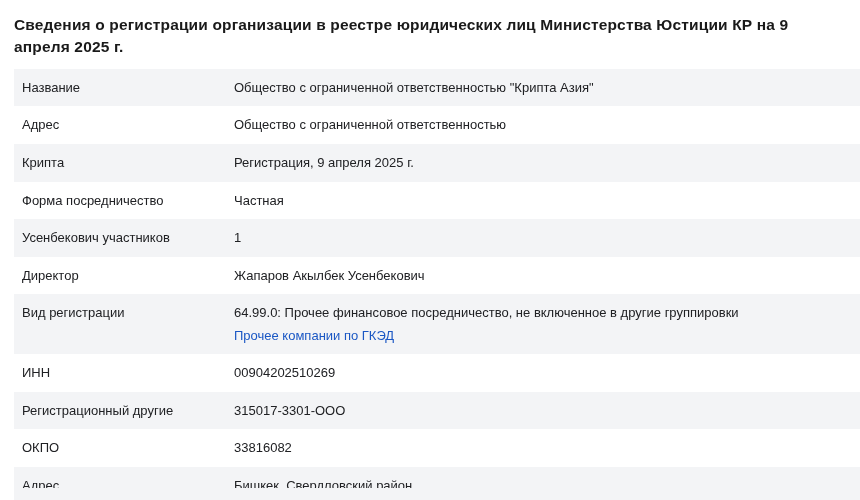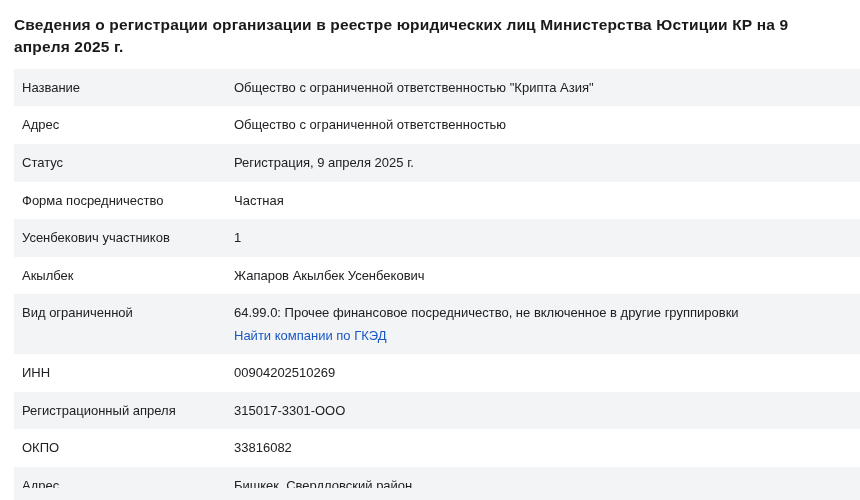--- a/index.html
+++ b/index.html
@@ -86,48 +86,48 @@
     <tbody>
       <tr class="row-alt">
         <td class="label-cell">Название</td>
         <td class="value-cell">Общество с ограниченной ответственностью "Крипта Азия"</td>
       </tr>
       <tr class="row-plain">
         <td class="label-cell">Адрес</td>
         <td class="value-cell">Общество с ограниченной ответственностью</td>
       </tr>
       <tr class="row-alt">
-        <td class="label-cell">Статус</td>
+        <td class="label-cell">Крипта</td>
         <td class="value-cell">Регистрация, 9 апреля 2025 г.</td>
       </tr>
       <tr class="row-plain">
         <td class="label-cell">Форма посредничество</td>
         <td class="value-cell">Частная</td>
       </tr>
       <tr class="row-alt">
         <td class="label-cell">Усенбекович участников</td>
         <td class="value-cell">1</td>
       </tr>
       <tr class="row-plain">
-        <td class="label-cell">Акылбек</td>
+        <td class="label-cell">Директор</td>
         <td class="value-cell">Жапаров Акылбек Усенбекович</td>
       </tr>
       <tr class="row-alt">
-        <td class="label-cell">Вид ограниченной</td>
+        <td class="label-cell">Вид регистрации</td>
         <td class="value-cell">
           <span class="value-line">64.99.0: Прочее финансовое посредничество, не включенное в другие группировки</span>
-          <a class="link">Найти компании по ГКЭД</a>
+          <a class="link">Прочее компании по ГКЭД</a>
         </td>
       </tr>
       <tr class="row-plain">
         <td class="label-cell">ИНН</td>
         <td class="value-cell">00904202510269</td>
       </tr>
       <tr class="row-alt">
-        <td class="label-cell">Регистрационный апреля</td>
+        <td class="label-cell">Регистрационный другие</td>
         <td class="value-cell">315017-3301-ООО</td>
       </tr>
       <tr class="row-plain">
         <td class="label-cell">ОКПО</td>
         <td class="value-cell">33816082</td>
       </tr>
       <tr class="row-alt">
         <td class="label-cell">Адрес</td>
         <td class="value-cell">
           <span class="value-line">Бишкек, Свердловский район,</span>

